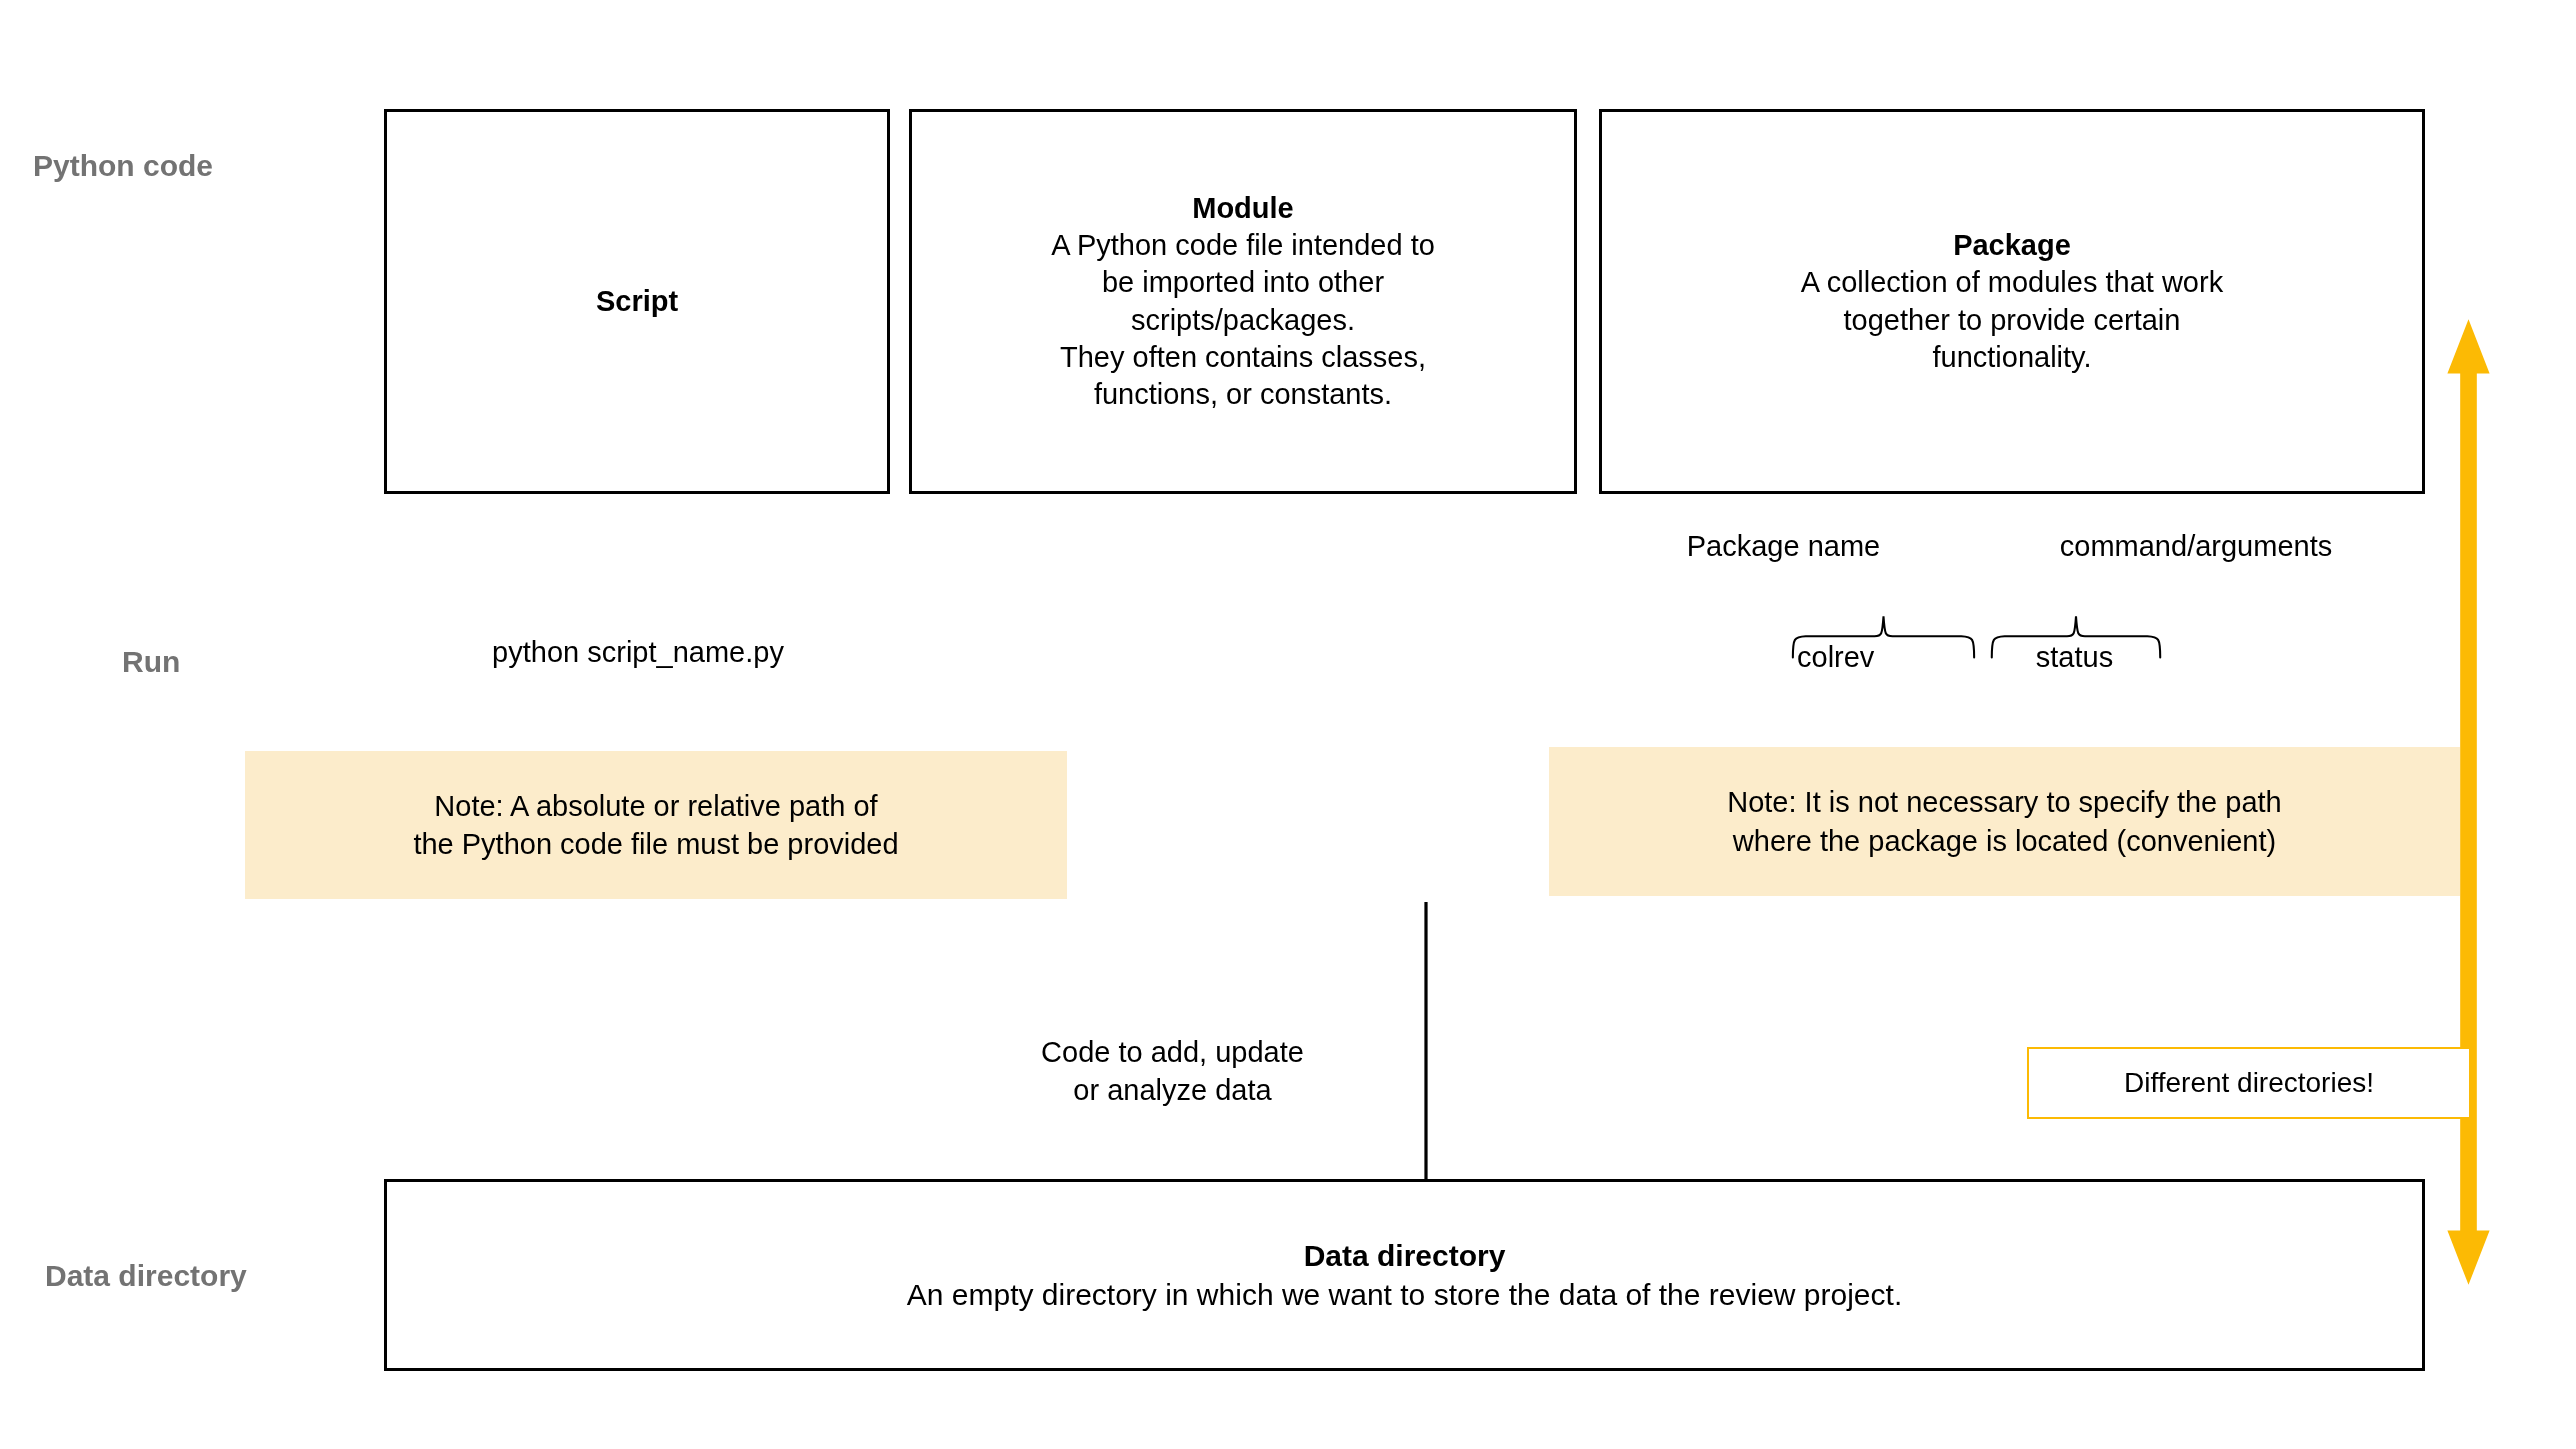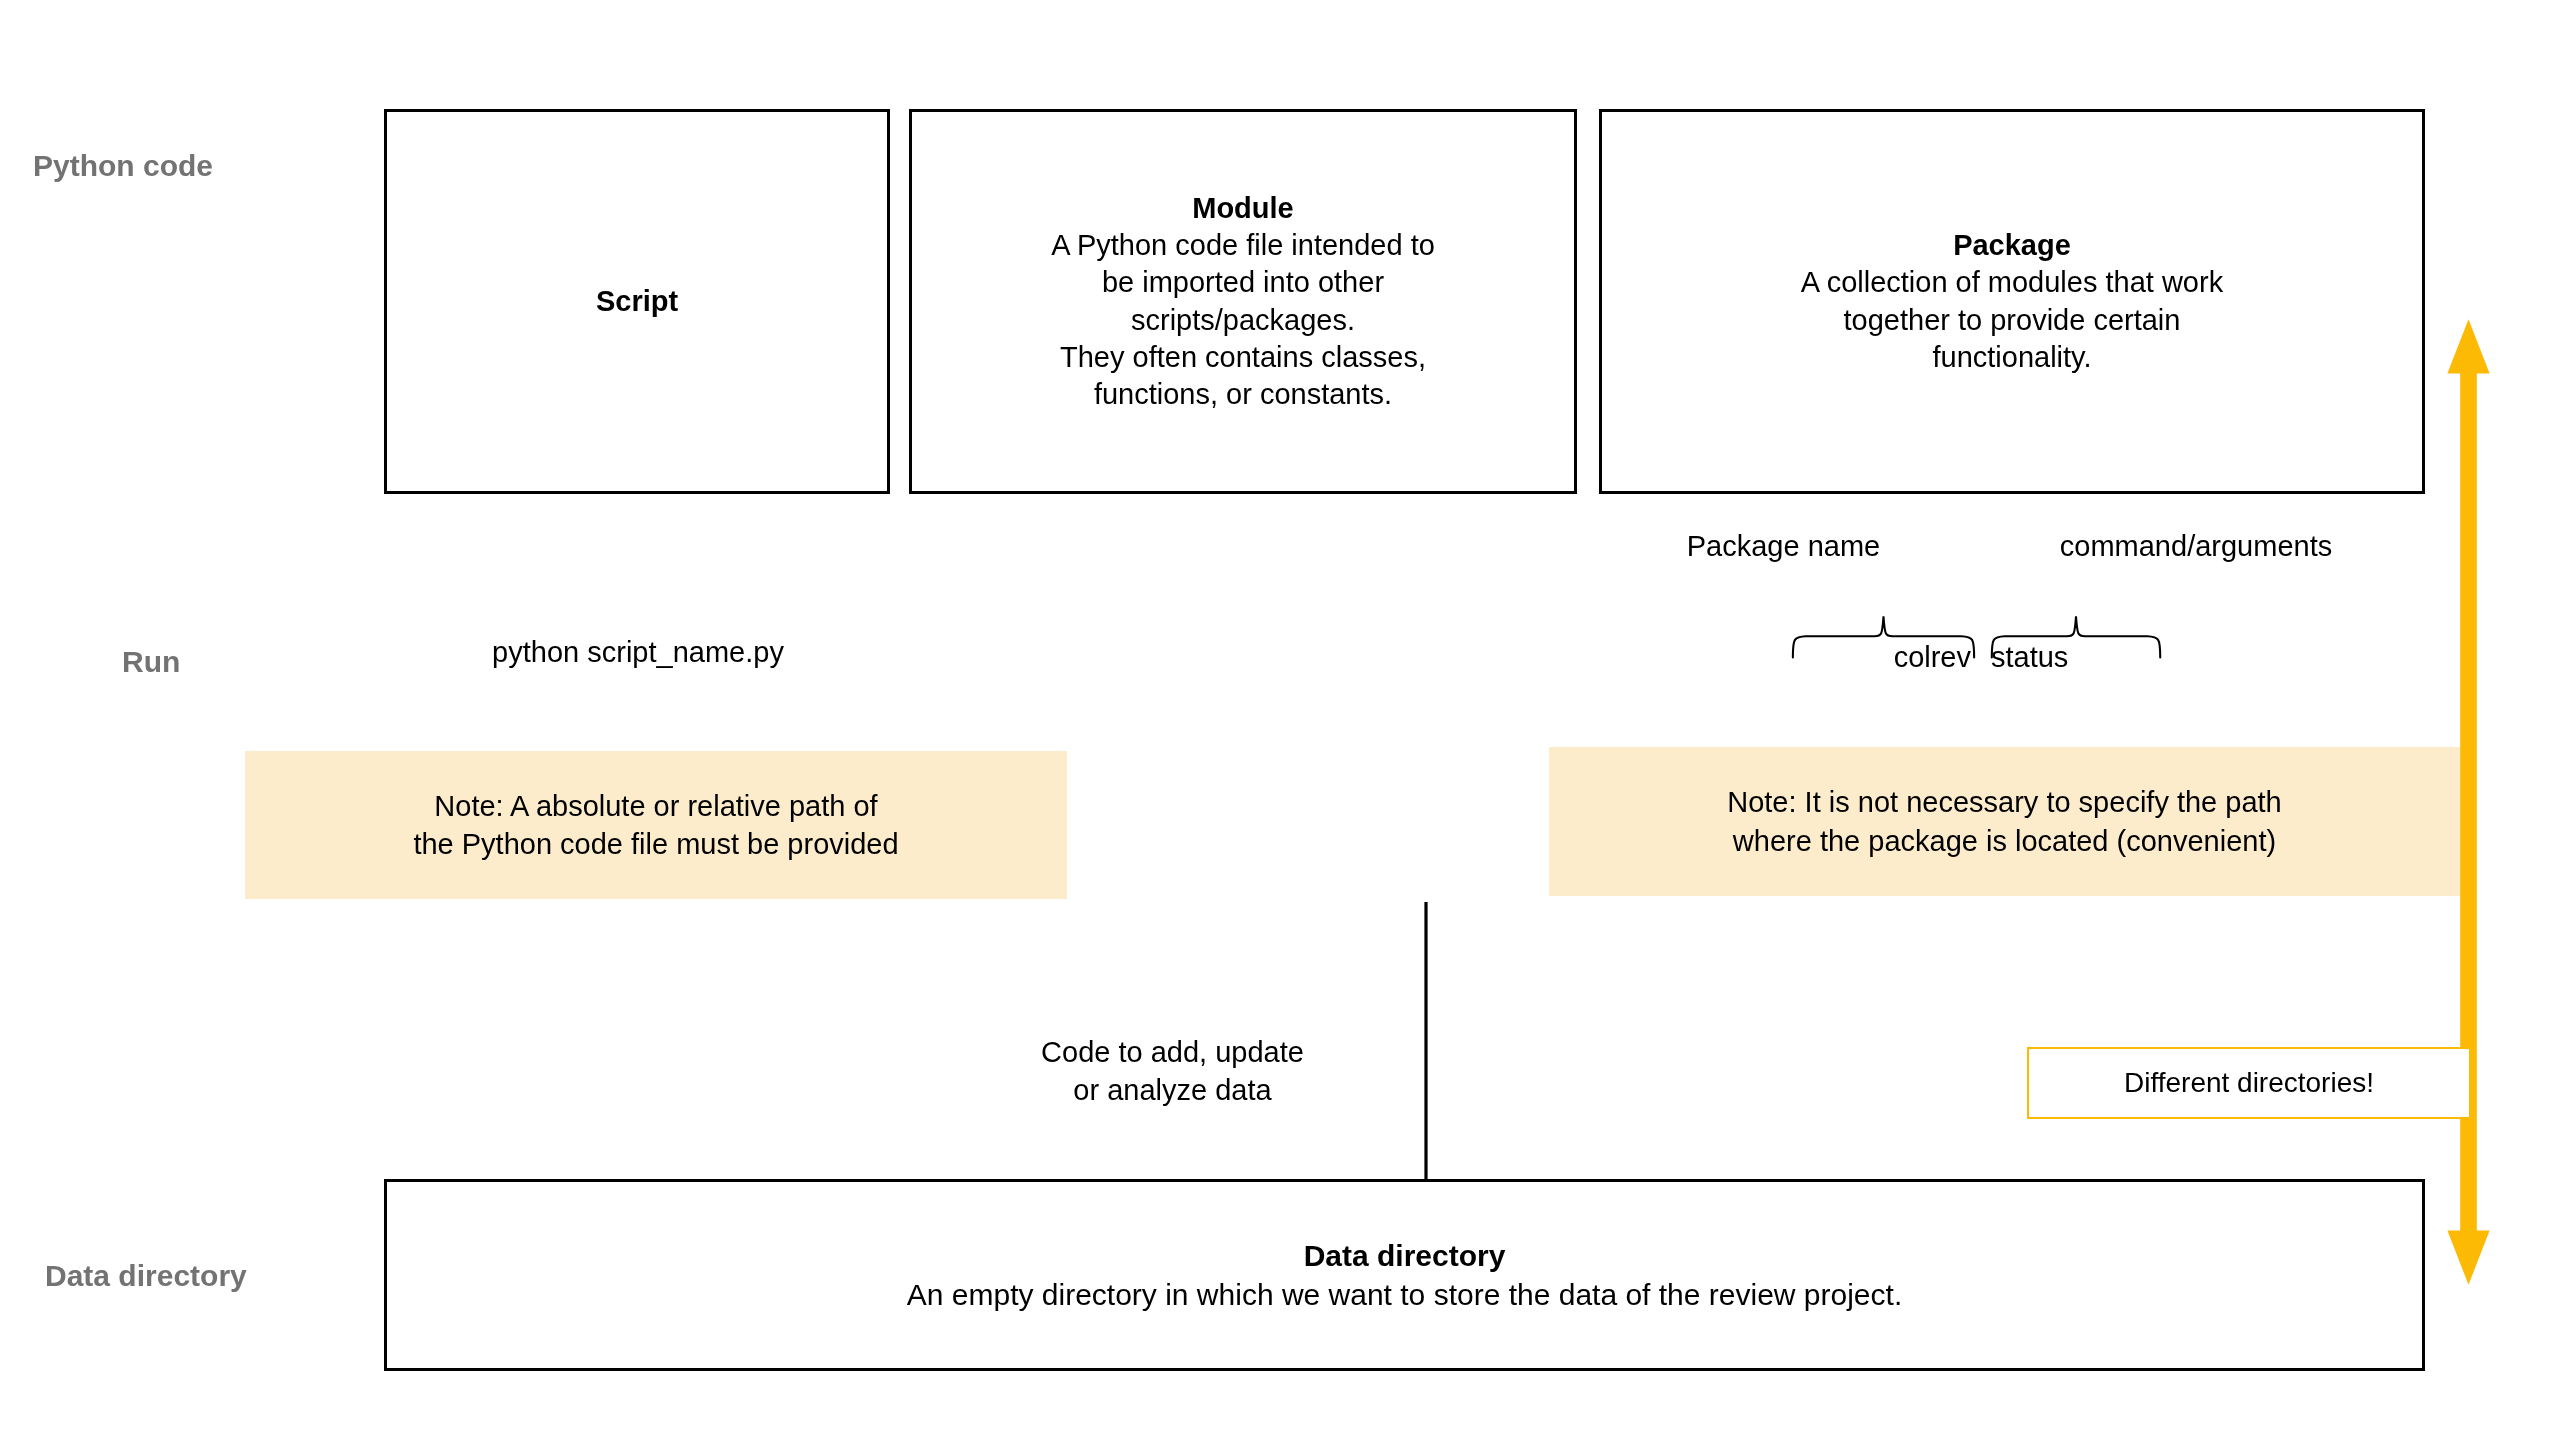--- a/index.html
+++ b/index.html
@@ -136,23 +136,23 @@
     <path d="M4 66 C4 36 6 34 24 33 L131 33 C142 33 143 31 145 2 C147 31 148 33 159 33 L266 33 C284 34 286 36 286 66" fill="none" stroke="#000000" stroke-width="3.2" stroke-linecap="round"></path>
   </svg>
 </div>
 
 <div class="abs" style="left:1989px; top:615px; width:174px; height:45px;">
   <svg width="174" height="45" viewBox="0 0 270 70">
     <path d="M4 66 C4 36 6 34 24 33 L121 33 C132 33 133 31 135 2 C137 31 138 33 149 33 L246 33 C264 34 266 36 266 66" fill="none" stroke="#000000" stroke-width="3.2" stroke-linecap="round"></path>
   </svg>
 </div>
 
-<div class="abs ptext" style="left:1797px; top:639px; width:174px; text-align:right;">colrev</div>
+<div class="abs ptext" style="left:1797px; top:639px; width:174px; text-align:left;">colrev</div>
 
-<div class="abs ptext" style="left:1991px; top:639px; width:167px; text-align:left;">status</div>
+<div class="abs ptext" style="left:1991px; top:639px; width:167px; text-align:center;">status</div>
 
 <div class="abs notebox" style="left:245px; top:751px; width:822px; height:148px;">Note: A absolute or relative path of
 the Python code file must be provided</div>
 
 <div class="abs notebox" style="left:1549px; top:747px; width:911px; height:149px;">Note: It is not necessary to specify the path
 where the package is located (convenient)</div>
 
 <div class="abs" style="left:1413px; top:902px; width:26px; height:322px;">
   <svg width="26" height="322" viewBox="0 0 40 500">
     <line x1="20" y1="0" x2="20" y2="478" stroke="#000000" stroke-width="5"></line>

